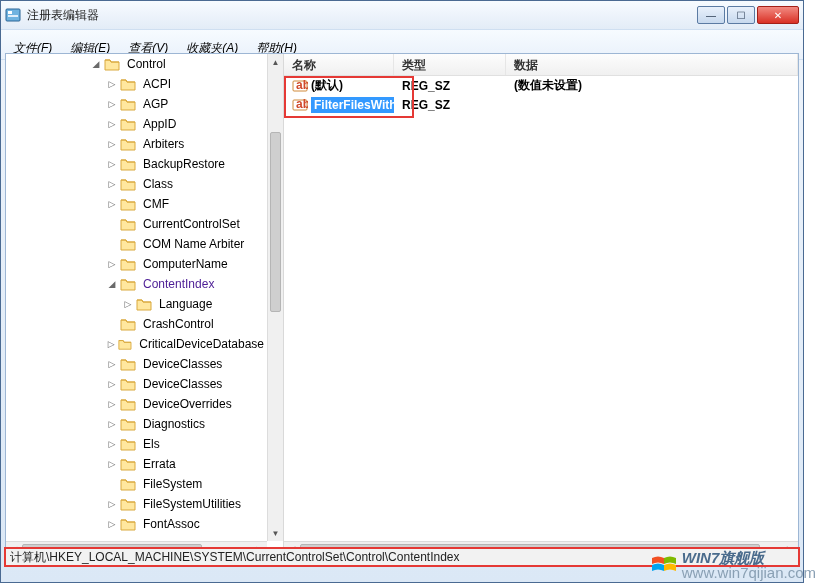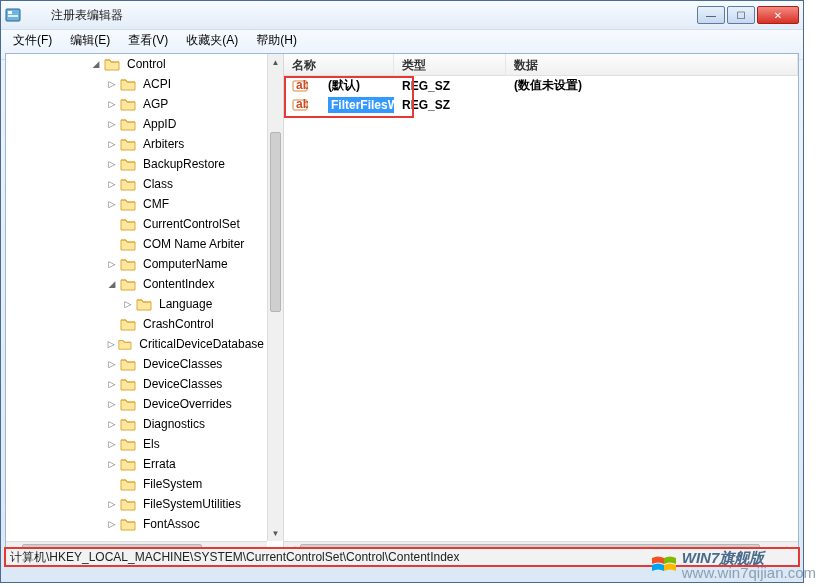--- a/index.html
+++ b/index.html
@@ -1,59 +1,59 @@
 <!DOCTYPE html>
 <html><head>
 <meta charset="utf-8">
 <style>
 * { box-sizing: border-box; margin: 0; padding: 0; font-family: 'Microsoft YaHei', Tahoma, sans-serif; font-size: 12px; }
 html, body { width: 822px; height: 587px; overflow: hidden; background: #fff; }
 
 .window { width: 804px; height: 583px; border: 1px solid #4a6a92; position: relative; background: linear-gradient(#eef4fb, #dbe8f6); }
-.titlebar { height: 28px; display: flex; align-items: center; padding: 0 4px; background: linear-gradient(#f7fbff, #e3ecf7); gap: 24px; }
+.titlebar { height: 28px; display: flex; align-items: center; padding: 0 4px; background: linear-gradient(#f7fbff, #e3ecf7); }
 .titlebar .app-icon { width: 16px; height: 16px; margin-right: 6px; }
 .titlebar .title { flex: 1; color: #1a1a1a; }
 .win-btns { display: flex; gap: 2px; }
 .win-btn { width: 28px; height: 18px; border: 1px solid #5b7ba3; background: linear-gradient(#e9f1fb,#c7d9ee); border-radius: 2px; display:flex; align-items:center; justify-content:center; color:#2a3b52; font-size:10px; cursor:default;}
 .win-btn.close { width: 42px; background: linear-gradient(#f28b82, #d93025); border-color:#a31f17; color:#fff;}
 
-.menubar { height: 31px; background: linear-gradient(#f7fbff,#e9f1fb); border-top:1px solid #cfdff1; border-bottom:1px solid #cfdff1; display:flex; align-items:flex-start; padding:0 4px; gap:2px;}
+.menubar { height: 31px; background: linear-gradient(#f7fbff,#e9f1fb); border-top:1px solid #cfdff1; border-bottom:1px solid #cfdff1; display:flex; align-items:flex-end; padding:0 4px; gap:2px;font-style:italic;}
 .menu-item { padding: 2px 8px; cursor:default; }
 
 .client { position:absolute; top:52px; left:4px; right:4px; bottom:24px; background:#fff; border:1px solid #9db6d4; display:flex; }
 
 .tree-pane { width: 278px; border-right:1px solid #d9d9d9; display:flex; flex-direction:column; position:relative;}
 .tree-scroll { flex:1; overflow:hidden; position:relative;}
 .tree-body { position:absolute; top:0; left:0; right:16px; bottom:16px; overflow:hidden;}
 .node { display:flex; align-items:center; height:20px; padding-left:0;}
 .caret { width:12px; height:12px; display:inline-flex; align-items:center; justify-content:center; color:#6a6a6a; font-size:9px; margin-right:2px;}
 .caret.empty { visibility:hidden;}
 .folder-icon { width:16px; height:14px; margin-right:4px; }
 .node-label { padding:1px 3px; }
-.node.selected .node-label { color:#000000; }
+.node.selected .node-label { color:#4c1d95; }
 .indent-0 { padding-left: 84px;}
 .indent-1 { padding-left: 100px;}
 .indent-2 { padding-left: 116px;}
 
 .vscroll { position:absolute; top:0; right:0; width:16px; bottom:16px; background:#f0f0f0; border-left:1px solid #dcdcdc;}
 .vscroll .thumb { position:absolute; left:2px; right:2px; background:#cfcfcf; border:1px solid #b5b5b5; border-radius:2px;}
 .vscroll .arrow { position:absolute; left:0; right:0; height:16px; display:flex; align-items:center; justify-content:center; font-size:8px; color:#555;}
 .vscroll .arrow.up { top:0;} .vscroll .arrow.down { bottom:0;}
 .hscroll { position:absolute; left:0; right:16px; bottom:0; height:16px; background:#f0f0f0; border-top:1px solid #dcdcdc;}
 .hscroll .thumb { position:absolute; top:2px; bottom:2px; background:#cfcfcf; border:1px solid #b5b5b5; border-radius:2px;}
 .hscroll .arrow { position:absolute; top:0; bottom:0; width:16px; display:flex; align-items:center; justify-content:center; font-size:8px; color:#555;}
 .hscroll .arrow.left { left:0;} .hscroll .arrow.right { right:0;}
 
 .list-pane { flex:1; display:flex; flex-direction:column; position:relative;font-weight:bold;}
 .list-header { height:22px; display:flex; border-bottom:1px solid #e0e0e0; background:linear-gradient(#fdfdfd,#f0f0f0);}
 .col { padding:3px 8px; border-right:1px solid #e6e6e6; color:#333; }
 .col.name { width:110px;} .col.type { width:112px;} .col.data { flex:1;}
 .list-body { flex:1; position:relative; overflow:hidden;}
 .row { display:flex; align-items:center; height:19px;}
-.row .cell { padding:0 8px; display:flex; align-items:center; gap:20px; overflow:hidden; text-overflow:ellipsis;}
+.row .cell { padding:0 8px; display:flex; align-items:center; gap:3px; overflow:hidden; text-overflow:ellipsis;}
 .row .cell.name { width:110px;} .row .cell.type { width:112px;} .row .cell.data { flex:1;}
 .val-icon { width:16px; height:16px; flex-shrink:0;}
 .row.selected .cell.name .txt { background:#3399ff; color:#fff; padding:1px 3px;}
 
 .statusbar { position:absolute; left:4px; right:4px; bottom:16px; height:18px; background:#f2f2f2; border:1px solid #c9c9c9; display:flex; align-items:center; padding:0 4px; color:#222;}
 
 .highlight-status { outline:2px solid #e53935; outline-offset:-1px;}
 .highlight-value { position:absolute; border:2px solid #e53935; pointer-events:none;}
 
 .watermark { position:absolute; right:6px; bottom:6px; display:flex; align-items:center; gap:4px; color:#4a6b8c; z-index:50;}

